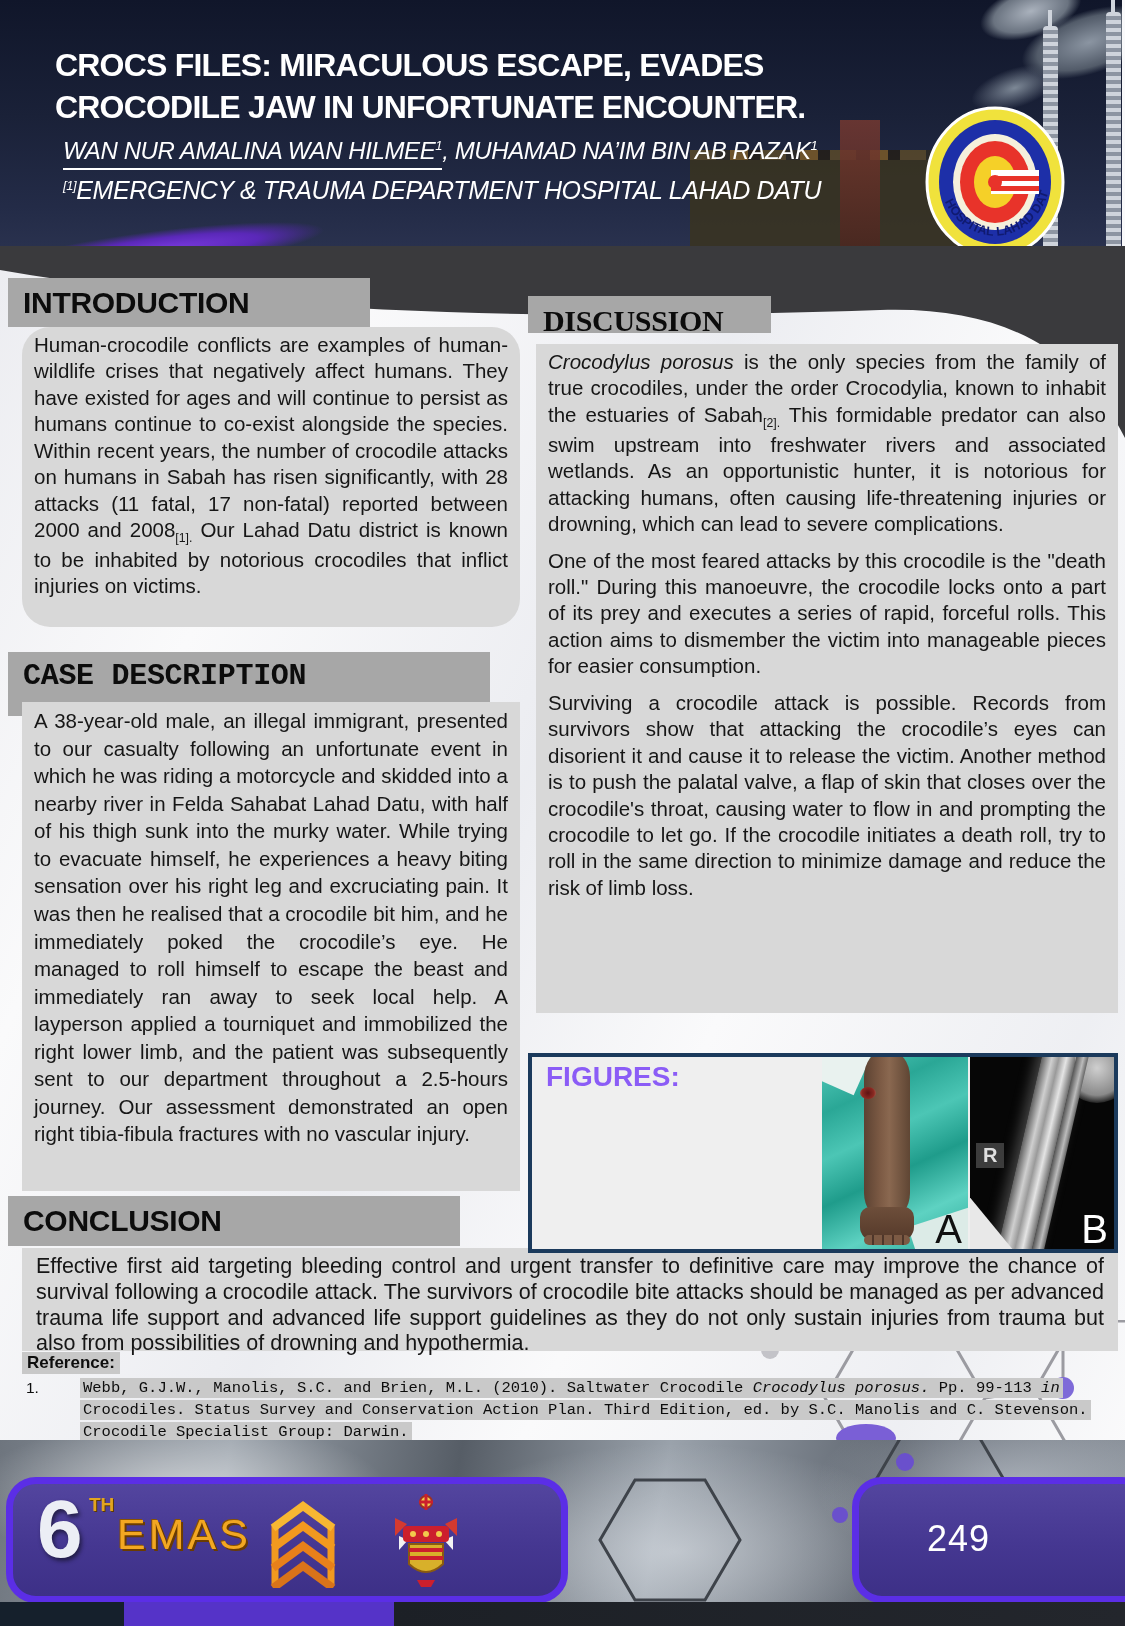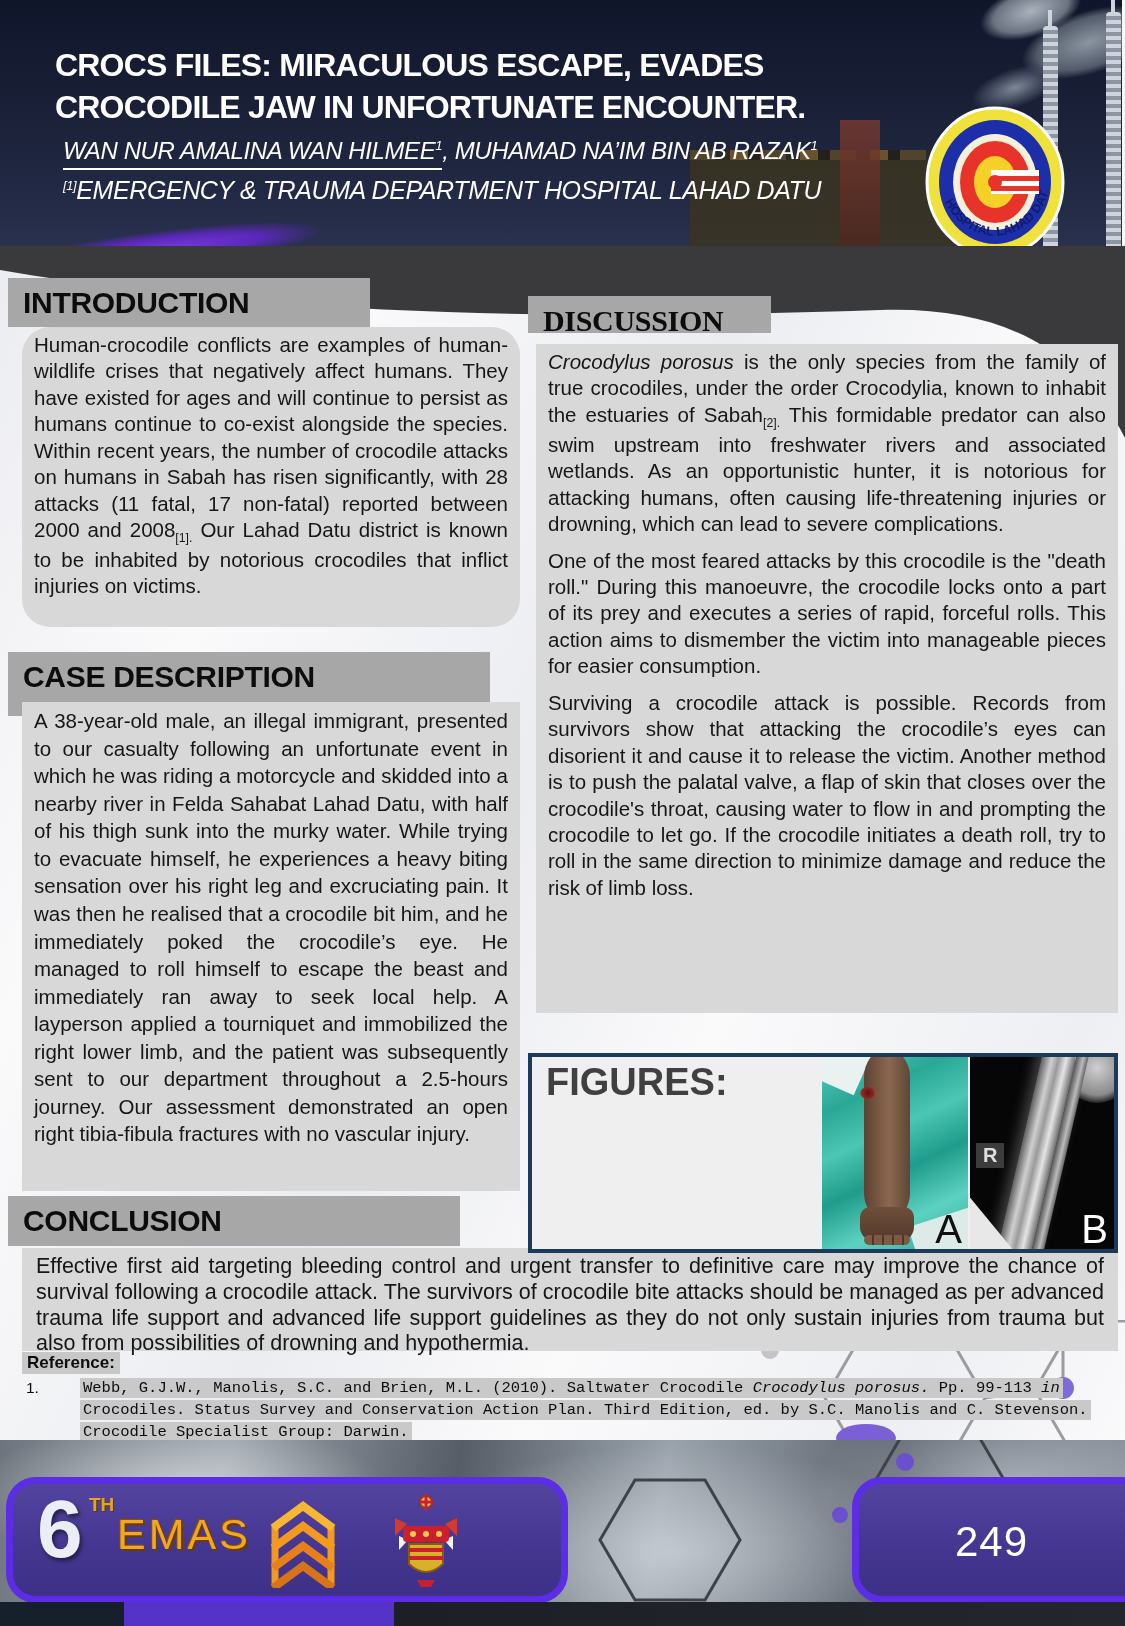--- a/index.html
+++ b/index.html
@@ -55,31 +55,31 @@
   .bar{position:absolute;background:#a7a7a7;color:#0c0c0c;font-weight:bold;
     font-size:30px;line-height:49px;padding-left:15px;letter-spacing:-.3px;box-sizing:border-box;}
   .panel{position:absolute;background:#d8d8d8;color:#161616;font-size:20.5px;
     line-height:1.29;text-align:justify;padding:5px 12px;box-sizing:border-box;}
   .panel p{margin:0;}
   .panel p + p{margin-top:10px;}
   sub{font-size:.6em;}
 
   #intro-bar{left:8px;top:278px;width:362px;height:49px;}
   #intro-panel{left:22px;top:327px;width:498px;height:300px;border-radius:28px;}
-  #case-bar{left:8px;top:652px;width:482px;height:64px;}
+  #case-bar{left:8px;top:652px;width:482px;height:64px;font-family:Liberation Mono, monospace;}
   #case-panel{left:22px;top:702px;width:498px;height:489px;line-height:1.345;font-size:20.5px;}
   #disc-bar{left:528px;top:296px;width:243px;height:37px;font-family:Liberation Serif, serif;}
   #disc-panel{left:536px;top:344px;width:582px;height:669px;}
   #conc-bar{left:8px;top:1196px;width:452px;height:50px;}
   #conc-panel{left:22px;top:1248px;width:1096px;height:103px;font-size:21.5px;line-height:1.2;padding:6px 14px;}
 
   
   #figures{position:absolute;left:528px;top:1053px;width:590px;height:200px;
     border:4px solid #1b3a5c;background:#efefef;box-sizing:border-box;}
-  .fig-head{position:absolute;left:14px;top:4px;font-size:38px;font-weight:bold;color:#404040;}
+  .fig-head{position:absolute;left:14px;top:4px;font-size:28px;font-weight:bold;color:#8b5cf6;}
   .fig-list{position:absolute;left:10px;top:50px;width:268px;margin:0;padding:0;list-style:none;
     font-size:19px;line-height:1.22;color:#161616;}
   .fig-list li{padding-left:26px;position:relative;margin-bottom:4px;}
   .fig-list li::before{content:"•";position:absolute;left:6px;}
   .fig{position:absolute;top:0;height:192px;overflow:hidden;}
   .fig-a{left:290px;width:146px;
     background:linear-gradient(155deg,#56cdbd 0%,#2aa796 22%,#4cc6b5 40%,#1f9c8b 58%,#5ed2c2 78%,#2aa796 100%);}
   .fig-a .sheet1{position:absolute;left:-26px;top:-20px;width:70px;height:46px;background:#e9f2ef;transform:rotate(24deg);}
   .fig-a .sheet2{position:absolute;right:-30px;bottom:-16px;width:84px;height:52px;background:#dcebe7;transform:rotate(-18deg);}
   .fig-a .leg{position:absolute;left:42px;top:-6px;width:46px;height:168px;border-radius:20px/26px;
@@ -125,21 +125,21 @@
   .fbox{position:absolute;top:37px;height:126px;border:7px solid #5b2ee6;border-radius:30px;
     background:linear-gradient(180deg,#53459f 0%,#453791 55%,#3d3087 100%);box-sizing:border-box;}
   .fbox.left{left:6px;width:562px;}
   .fbox.right{left:852px;width:300px;}
   .six{position:absolute;left:24px;top:4px;font-size:82px;font-weight:bold;line-height:1;
     color:#eceef5;text-shadow:2px 3px 4px rgba(10,10,20,.6);}
   .th{position:absolute;left:76px;top:10px;font-size:19px;font-weight:bold;color:#e2a51f;
     text-shadow:1px 1px 0 #5d3a00;}
   .emas{position:absolute;left:104px;top:26px;font-size:43px;font-weight:normal;letter-spacing:3px;
     color:#f2a722;text-shadow:2px 2px 0 #6b3c00,-1px -1px 0 #8a5200;}
-  .page-num{position:absolute;left:96px;top:34px;font-size:42px;color:#ffffff;letter-spacing:1px;}
+  .page-num{position:absolute;left:68px;top:34px;font-size:36px;color:#ffffff;letter-spacing:1px;}
   .bottom-strip{position:absolute;left:0;bottom:0;width:1125px;height:24px;
     background:linear-gradient(90deg,#15202c 0%,#15202c 11%,#5533c8 11%,#5533c8 35%,#1c2026 35%,#23262c 100%);}
   .icon-chevron{position:absolute;left:252px;top:12px;}
   .icon-crest{position:absolute;left:378px;top:8px;}
 
   .decor{position:absolute;pointer-events:none;}
 </style>
 </head>
 <body>
 

